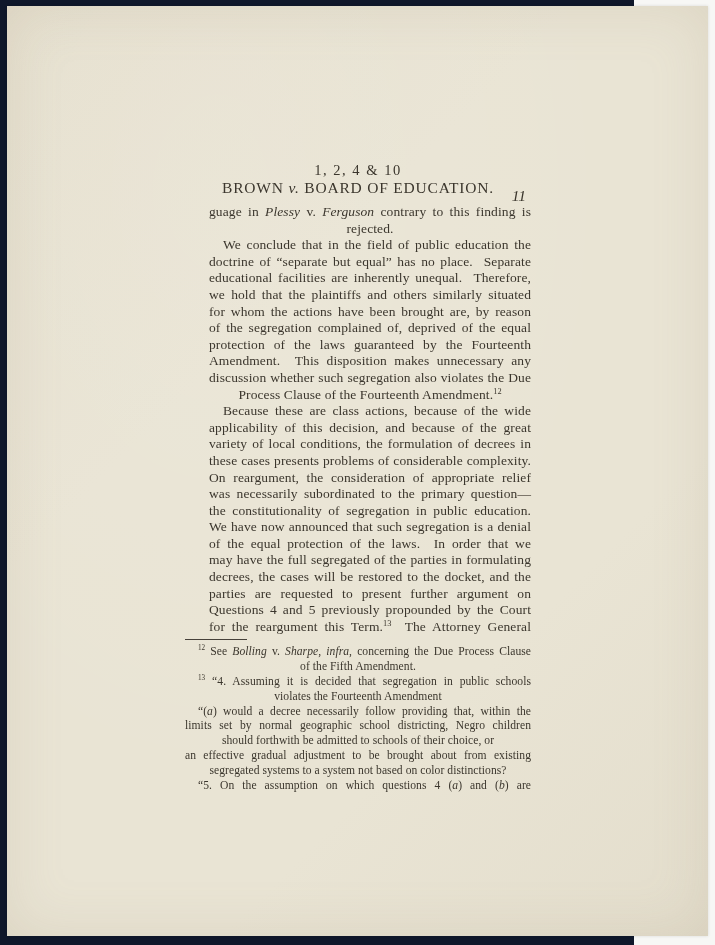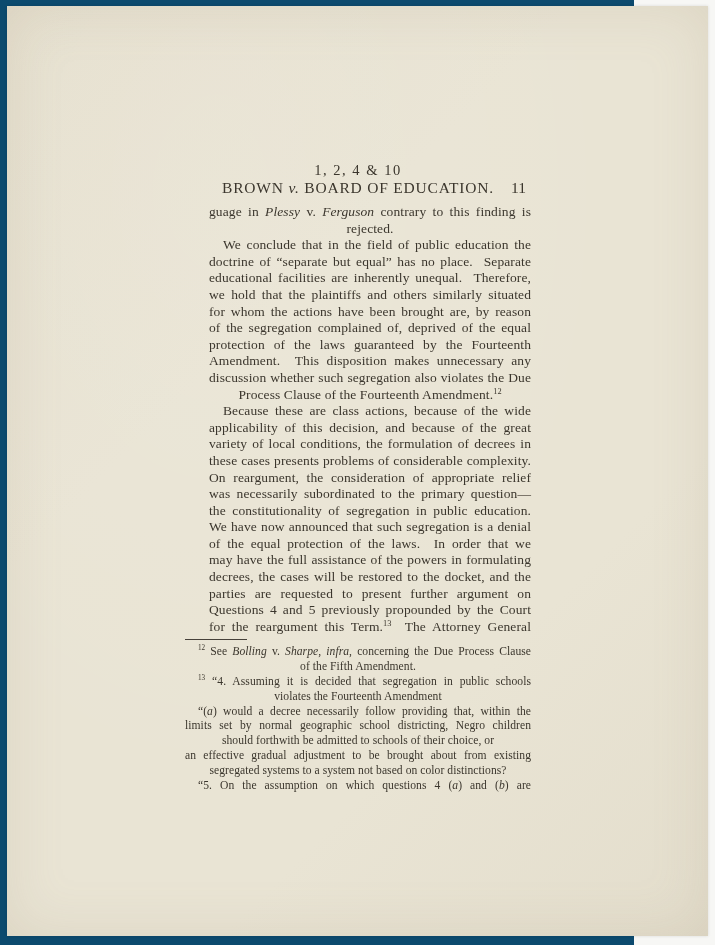--- a/index.html
+++ b/index.html
@@ -8,21 +8,21 @@
     width: 715px;
     height: 945px;
     font-family: "Liberation Serif", "DejaVu Serif", serif;
     background: #f7f7f5;
     overflow: hidden;
   }
   .scan {
     position: relative;
     width: 634px;
     height: 945px;
-    background: #0c4a6e;
+    background: #0f172a;
   }
   .paper {
     position: absolute;
     left: 7px;
     top: 6px;
     width: 701px;
     height: 930px;
     background: #e9e4d4;
     background-image:
       radial-gradient(ellipse at 30% 20%, rgba(255,255,255,0.10), rgba(0,0,0,0) 60%),
@@ -47,22 +47,23 @@
   .titlerow {
     position: relative;
     font-size: 15.5px;
     line-height: 18px;
     letter-spacing: 0.8px;
     text-align: center;
   }
   .pageno {
     position: absolute;
     right: 5px;
-    top: 0;
+    top: 8px;
     letter-spacing: 0;
+    font-style: italic;
   }
   .bodytext {
     margin-top: 7px;
     font-size: 13.5px;
     line-height: 16.6px;
     letter-spacing: 0.1px;
     margin-left: 24px;
   }
   .footnotes {
     font-size: 11.6px;
@@ -120,21 +121,21 @@
           <div class="line">Process Clause of the Fourteenth Amendment.<sup>12</sup></div>
           <div class="line just ind">Because these are class actions, because of the wide</div>
           <div class="line just">applicability of this decision, and because of the great</div>
           <div class="line just">variety of local conditions, the formulation of decrees in</div>
           <div class="line just">these cases presents problems of considerable complexity.</div>
           <div class="line just">On reargument, the consideration of appropriate relief</div>
           <div class="line just">was necessarily subordinated to the primary question—</div>
           <div class="line just">the constitutionality of segregation in public education.</div>
           <div class="line just">We have now announced that such segregation is a denial</div>
           <div class="line just">of the equal protection of the laws.&nbsp; In order that we</div>
-          <div class="line just">may have the full assistance of the powers in formulating</div>
+          <div class="line just">may have the full segregated of the parties in formulating</div>
           <div class="line just">decrees, the cases will be restored to the docket, and the</div>
           <div class="line just">parties are requested to present further argument on</div>
           <div class="line just">Questions 4 and 5 previously propounded by the Court</div>
           <div class="line just">for the reargument this Term.<sup>13</sup>&nbsp; The Attorney General</div>
         </div>
 
       <hr class="fnrule">
 
       <div class="footnotes">
           <div class="line just ind"><sup>12</sup> See <i>Bolling</i> v. <i>Sharpe</i>, <i>infra</i>, concerning the Due Process Clause</div>

